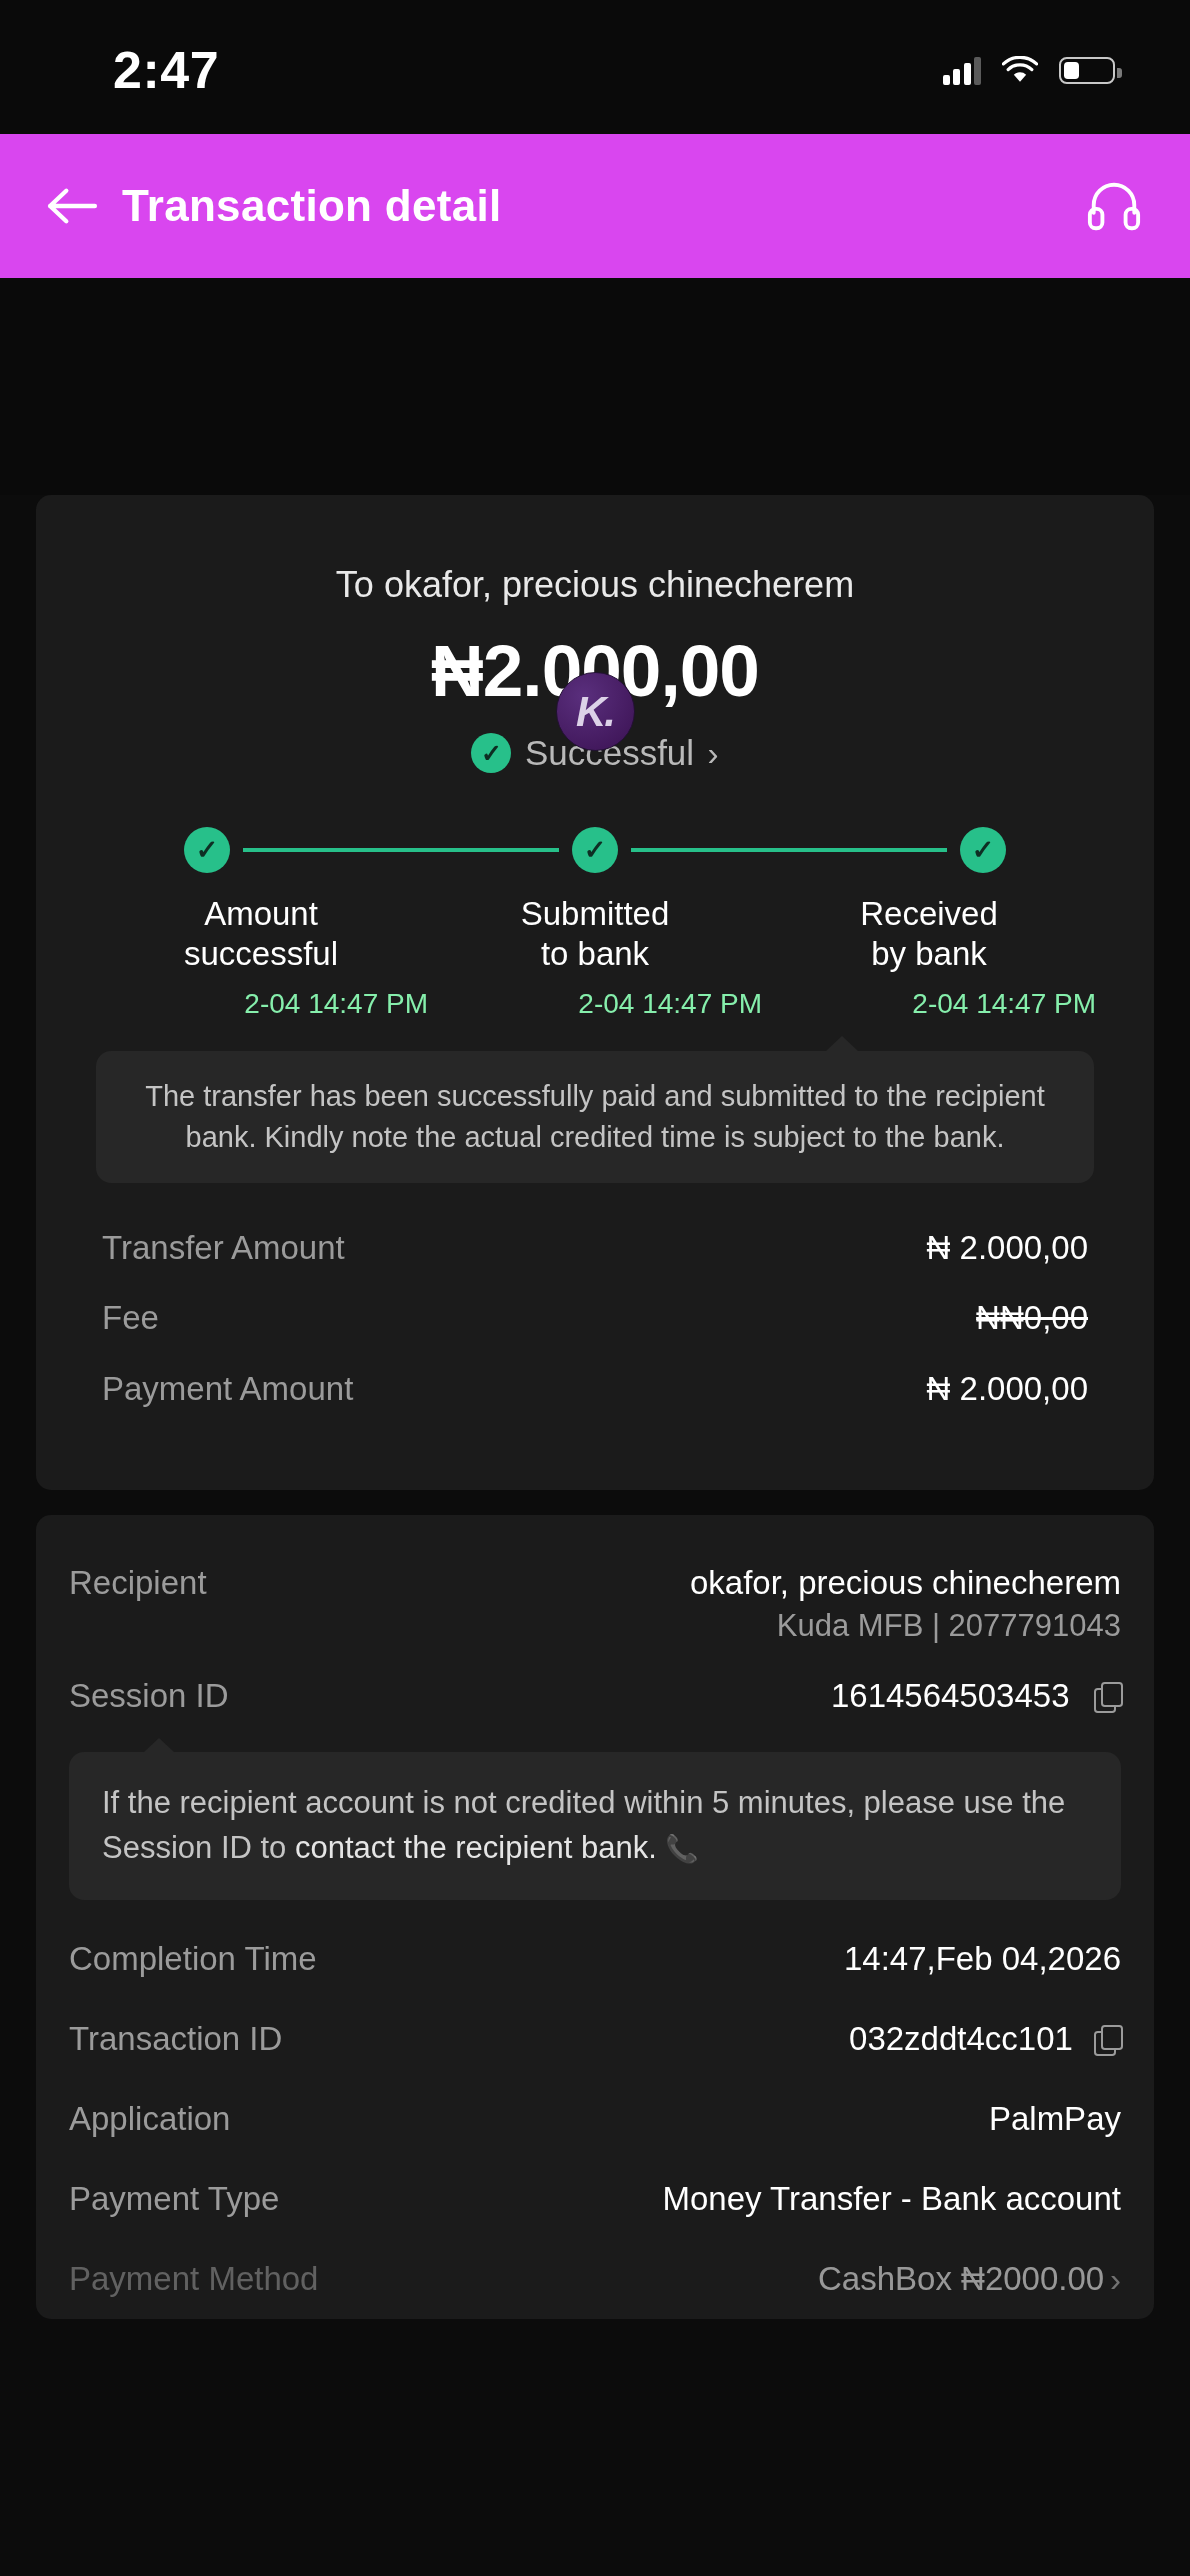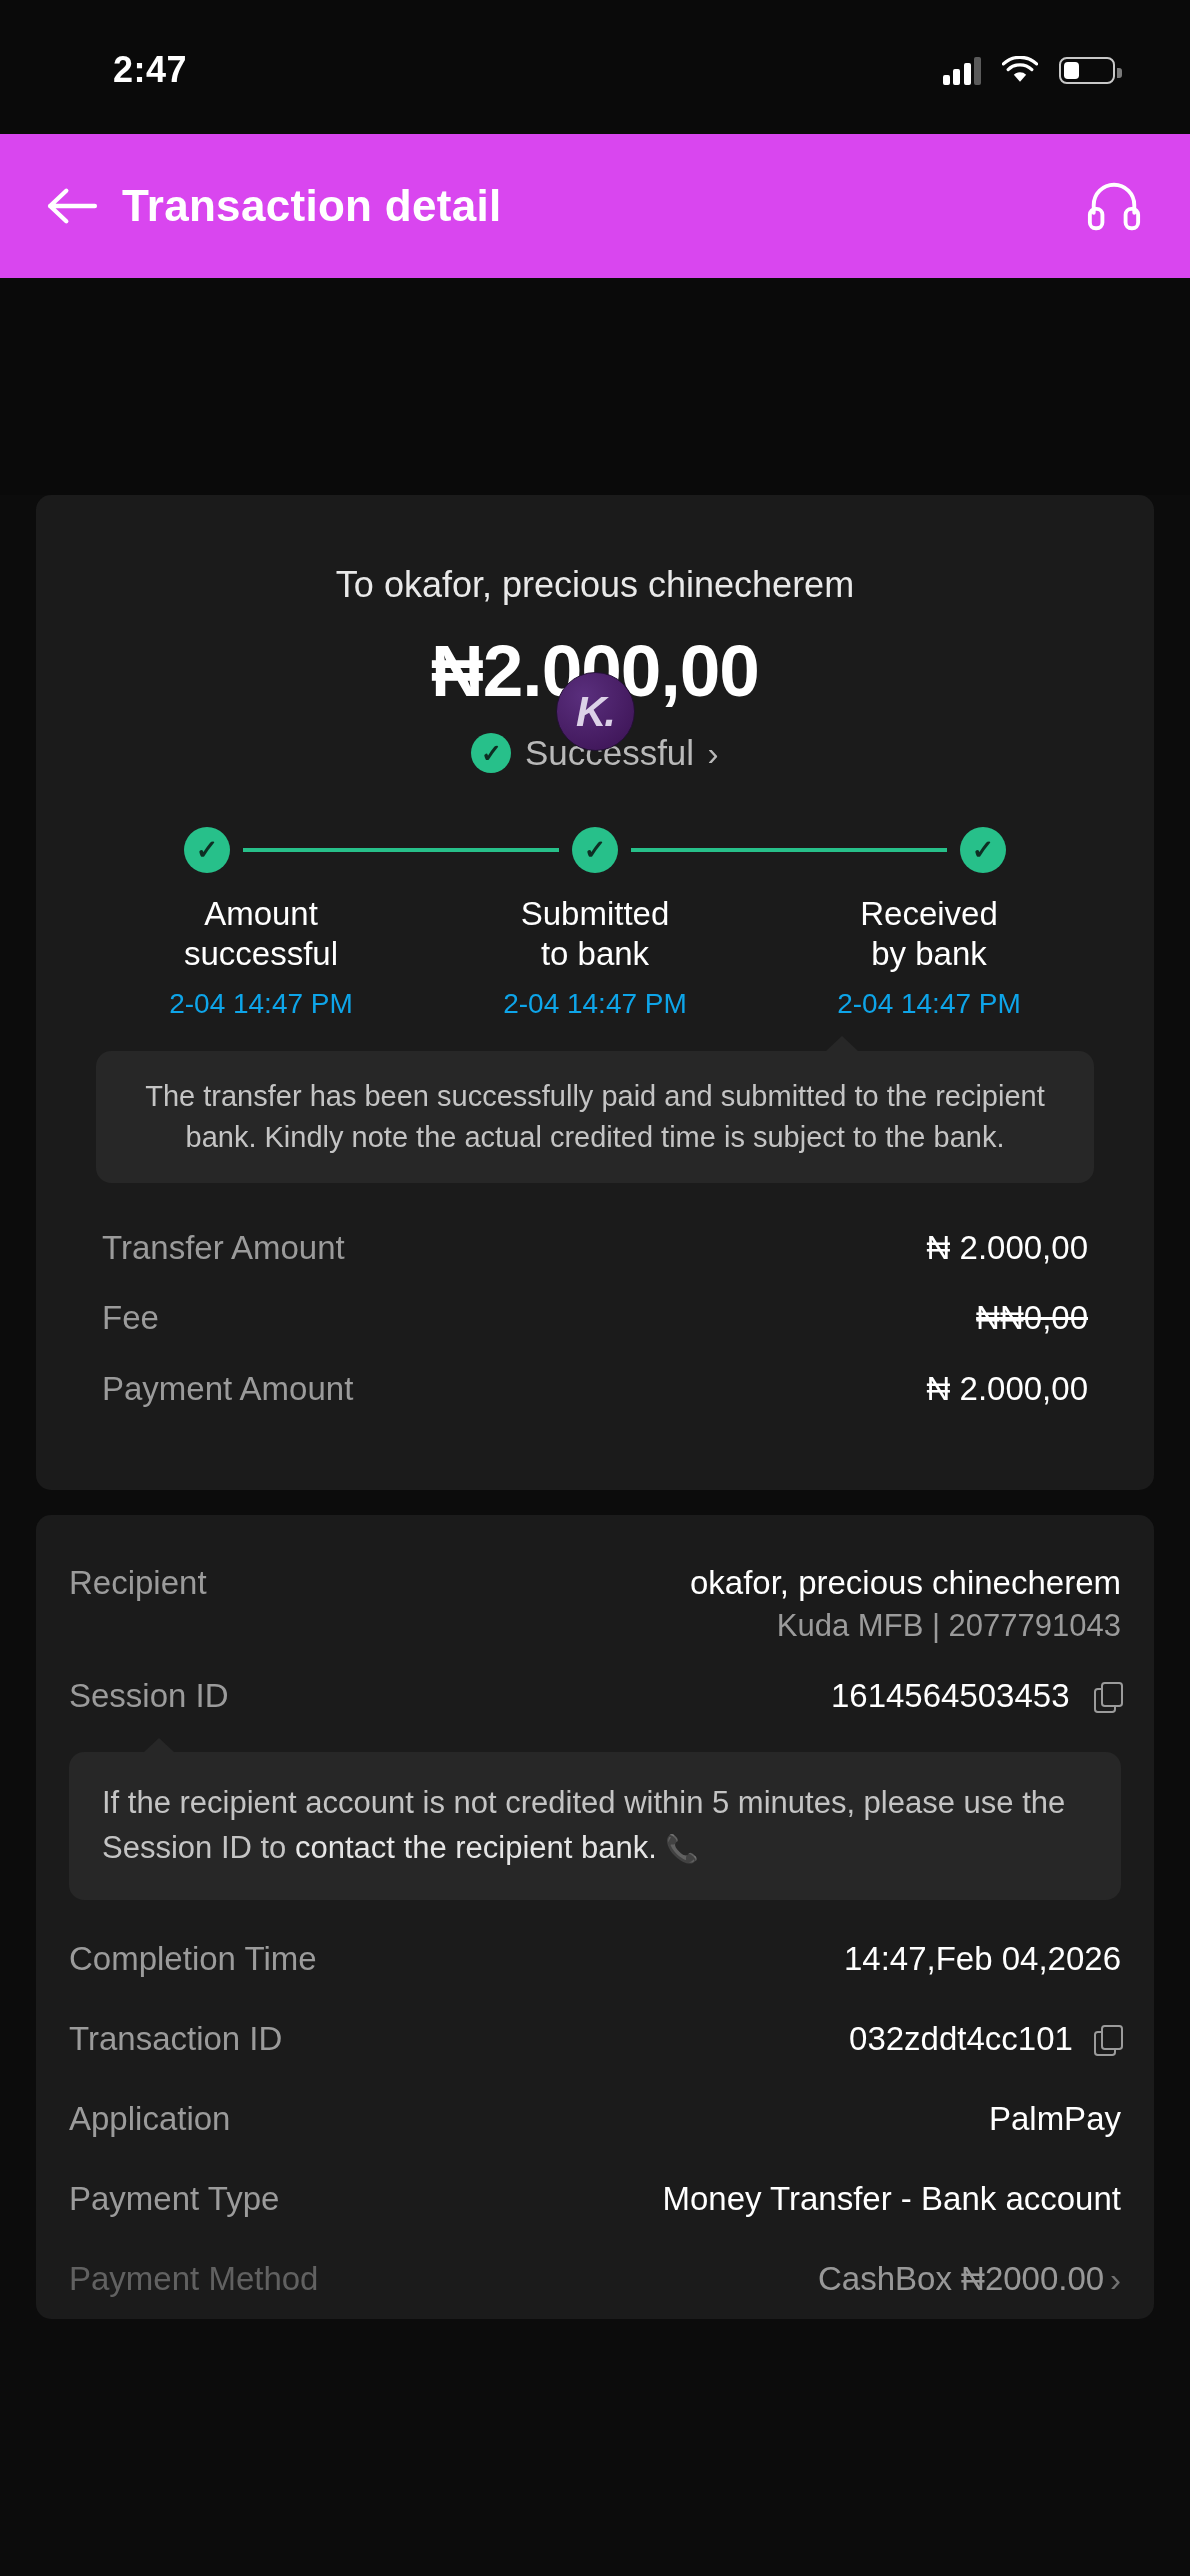--- a/index.html
+++ b/index.html
@@ -17,21 +17,21 @@
   }
 
   
   .statusbar {
     height: 134px;
     display: flex; align-items: center; justify-content: space-between;
     padding: 0 75px 0 0;
     color: #ffffff;
   }
   .status-time {
-    font-size: 36px; font-weight: bold;
+    font-size: 52px; font-weight: bold;
     letter-spacing: 0.5px;
     margin-left: 113px;
     margin-top: 5.8px;
   }
   .status-right { display: flex; align-items: center; gap: 21px; margin-top: 7.7px;}
   .sig-bars { display: flex; align-items: flex-end; gap: 3.8px; height: 29px; }
   .sig-bars i { display:block; width: 6.7px; background: #ffffff; border-radius: 1.9px; }
   .sig-bars i:nth-child(1){ height: 10.5px; }
   .sig-bars i:nth-child(2){ height: 16.3px; }
   .sig-bars i:nth-child(3){ height: 22px; }
@@ -121,21 +121,21 @@
     width: 46px; height: 46px; border-radius: 50%;
     background: #27c08a; display:flex; align-items:center; justify-content:center;
     color: #0e2f24; font-size: 27px; font-weight: bold; flex: none;
   }
   .tline { height: 3.8px; background: #27c08a; flex: 1; margin: 0 13.4px; }
   .tracker-labels {
     display: flex; margin-top: 21px;
   }
   .tcol { flex: 1; text-align: center; }
   .tlabel { font-size: 33px; color: #ffffff; line-height: 1.22; }
-  .ttime { font-size: 28px; color: #0ea5e9; margin-top: 13.4px; }
+  .ttime { font-size: 28px; color: #86efac; margin-top: 13.4px; text-align: right; }
 
   .note {
     position: relative;
     margin: 31px 27px 0;
     background: #272727;
     border-radius: 15.3px;
     padding: 25px 29px;
     font-size: 29px; color: #c4c4c4; line-height: 1.42; text-align: center;
   }
   .note:before {

